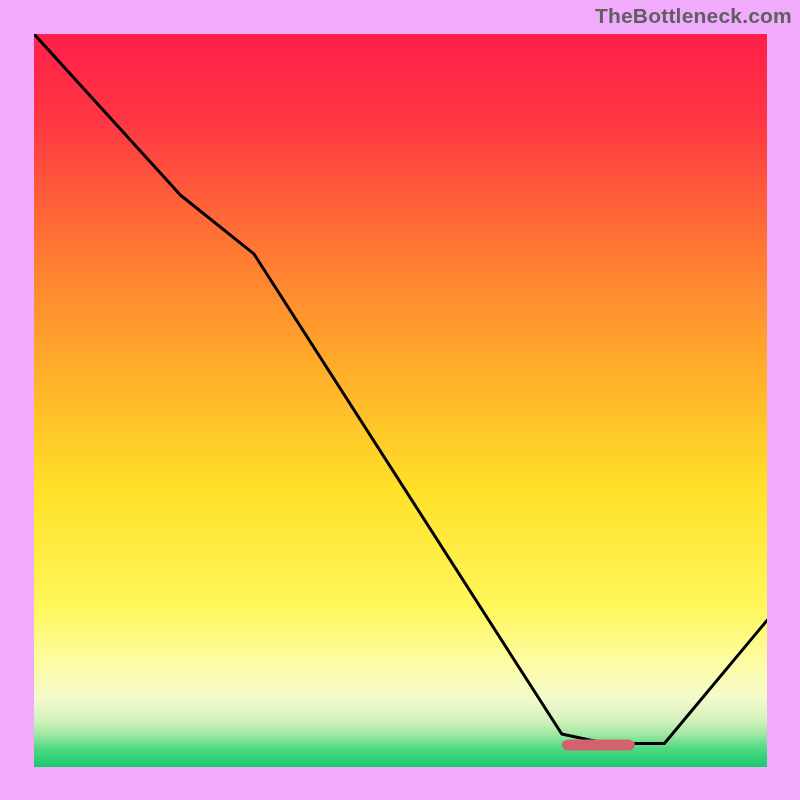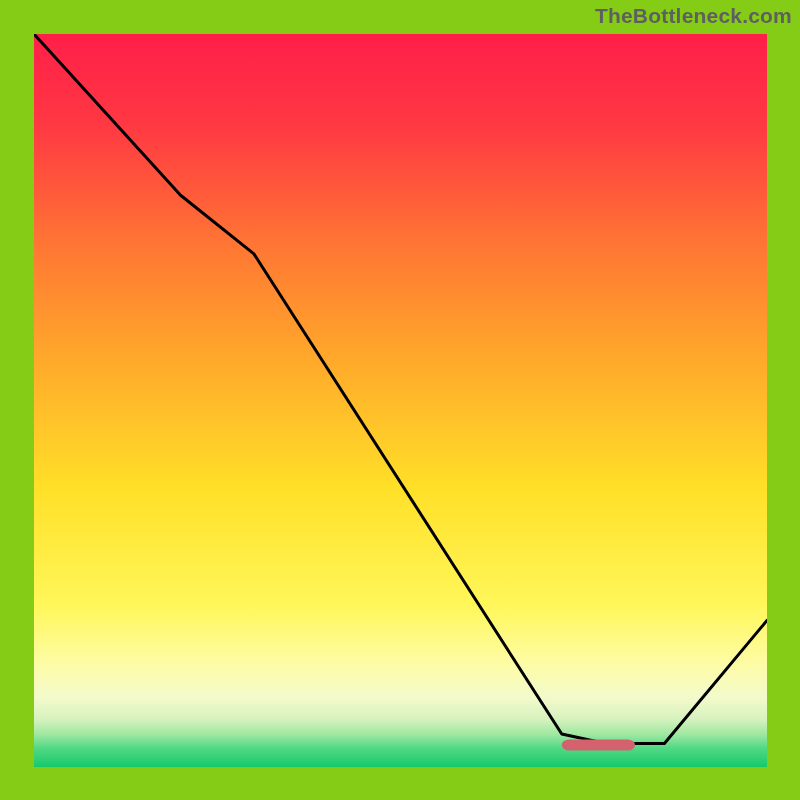--- a/index.html
+++ b/index.html
@@ -8,21 +8,21 @@
     width: 800px;
     height: 800px;
     overflow: hidden;
     background: #000;
     font-family: Arial, Helvetica, sans-serif;
   }
   .stage {
     position: relative;
     width: 800px;
     height: 800px;
-    background: #84cc16;
+    background: #f0abfc;
   }
   
   .plot {
     position: absolute;
     left: 34px;
     top: 34px;
     width: 733px;
     height: 733px;
   }
   .plot svg {

